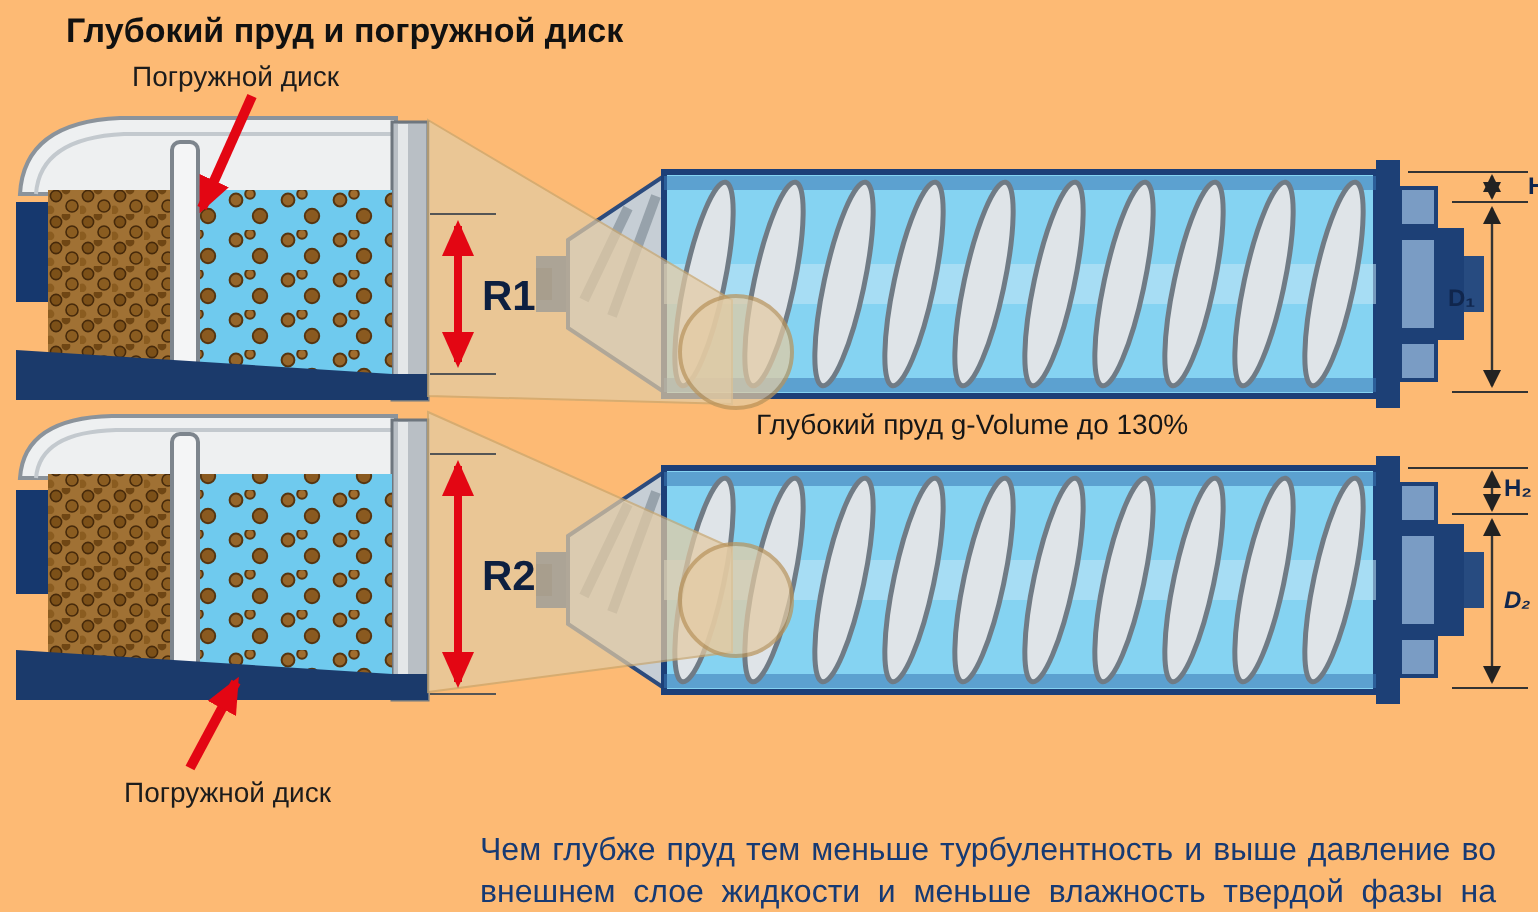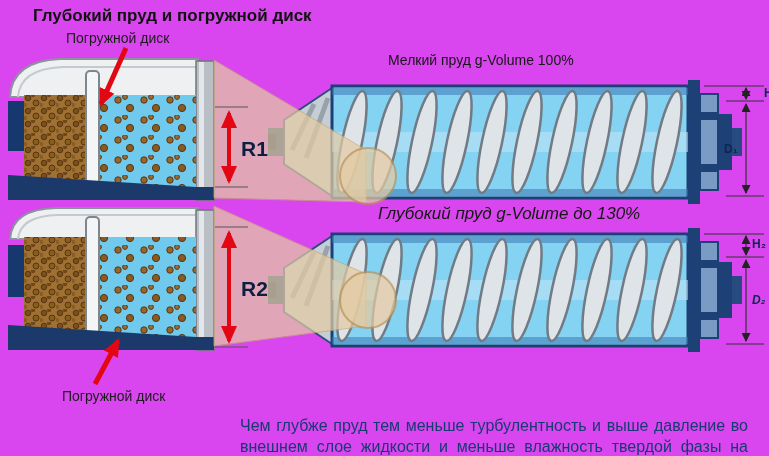--- a/index.html
+++ b/index.html
@@ -1,24 +1,24 @@
 <!DOCTYPE html>
 <html><head>
 <meta charset="utf-8">
 <style>
   html,body{margin:0;padding:0;background:#ffffff;}
-  .stage{position:relative;width:769px;height:456px;background:#d946ef;
+  .stage{position:relative;width:769px;height:456px;background:#fdba74;
          font-family:"Liberation Sans",sans-serif;overflow:hidden;}
   .gfx{position:absolute;left:0;top:0;}
   .t{position:absolute;white-space:nowrap;}
   .title{left:33px;top:6px;font-size:17px;font-weight:bold;color:#111;}
   .disk-top{left:66px;top:30px;font-size:14px;color:#1c1c1c;}
   .disk-bottom{left:62px;top:388px;font-size:14px;color:#1c1c1c;}
   .conv1{left:388px;top:52px;font-size:14px;color:#161616;}
-  .conv2{left:378px;top:204px;font-size:17px;color:#161616;font-style:italic;}
+  .conv2{left:378px;top:204px;font-size:14px;color:#161616;}
   .rlbl{font-size:21px;font-weight:bold;color:#0d1f40;}
   .r1{left:241px;top:137px;}
   .r2{left:241px;top:277px;}
   .dimlbl{font-size:12px;font-weight:bold;color:#10264d;}
   .h1{left:764px;top:86px;}
   .d1{left:724px;top:142px;}
   .h2{left:752px;top:237px;text-align:center;}
   .d2{left:752px;top:293px;font-style:italic;}
   .note{left:240px;top:404px;width:508px;font-size:16px;line-height:1.3;
         color:#173a73;text-align:justify;white-space:normal;margin-top:12px;}
@@ -153,21 +153,20 @@
     </g>
 
     <line x1="126" y1="48" x2="101" y2="104" stroke="#e30613" stroke-width="5" marker-end="url(#redhead)"></line>
     <line x1="95" y1="384" x2="118" y2="341" stroke="#e30613" stroke-width="5" marker-end="url(#redhead)"></line>
   </svg>
 
   <div class="t title">Глубокий пруд и погружной диск</div>
   <div class="t disk-top">Погружной диск</div>
   <div class="t disk-bottom">Погружной диск</div>
 
-  <div class="t conv1">Мелкий пруд g-Volume 100%</div>
   <div class="t conv2">Глубокий пруд g-Volume до 130%</div>
 
   <div class="t rlbl r1">R1</div>
   <div class="t rlbl r2">R2</div>
 
   <div class="t dimlbl h1">H₁</div>
   <div class="t dimlbl d1">D₁</div>
   <div class="t dimlbl h2">H₂</div>
   <div class="t dimlbl d2">D₂</div>
 

